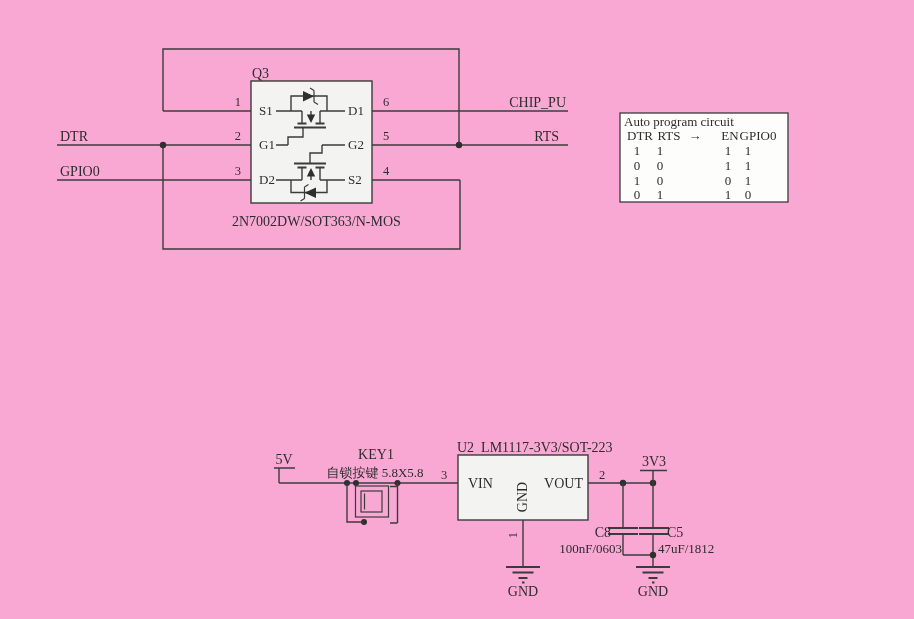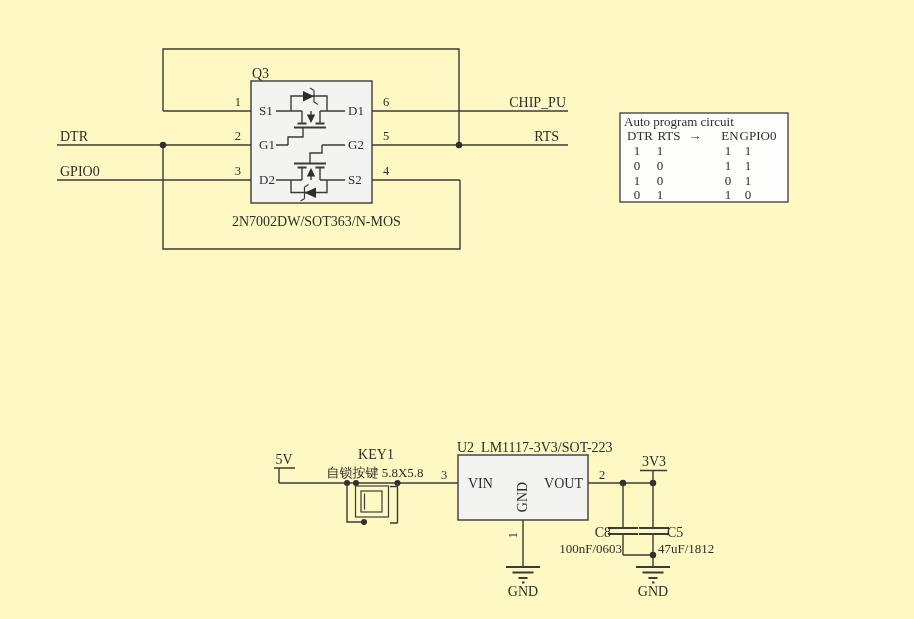--- a/index.html
+++ b/index.html
@@ -1,16 +1,16 @@
 <!DOCTYPE html>
 <html><head>
 <meta charset="utf-8">
 <style>
   html,body{margin:0;padding:0;background:#ffffff;}
-  .canvas{position:relative;width:914px;height:619px;background:#fef9c3;overflow:hidden;}
+  .canvas{position:relative;width:914px;height:619px;background:#f9a8d4;overflow:hidden;}
   svg{display:block;}
   svg text{
     font-family:"Liberation Serif","DejaVu Serif",serif;
     fill:#2d2d2d;
   }
   .t14{font-size:14px;}
   .t13{font-size:13px;}
   .t12{font-size:12.5px;}
   .wire{stroke:#3b3b3b;stroke-width:1.4;fill:none;}
   .thin{stroke:#3b3b3b;stroke-width:1.2;fill:none;}

